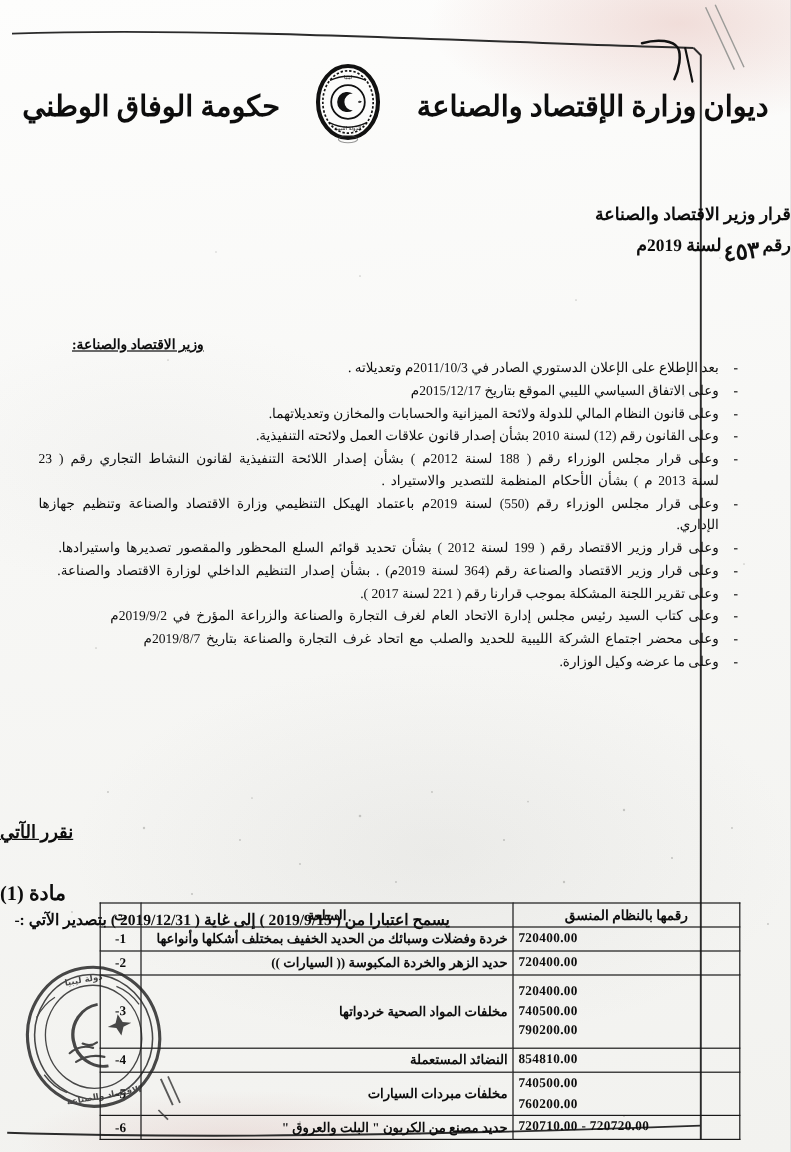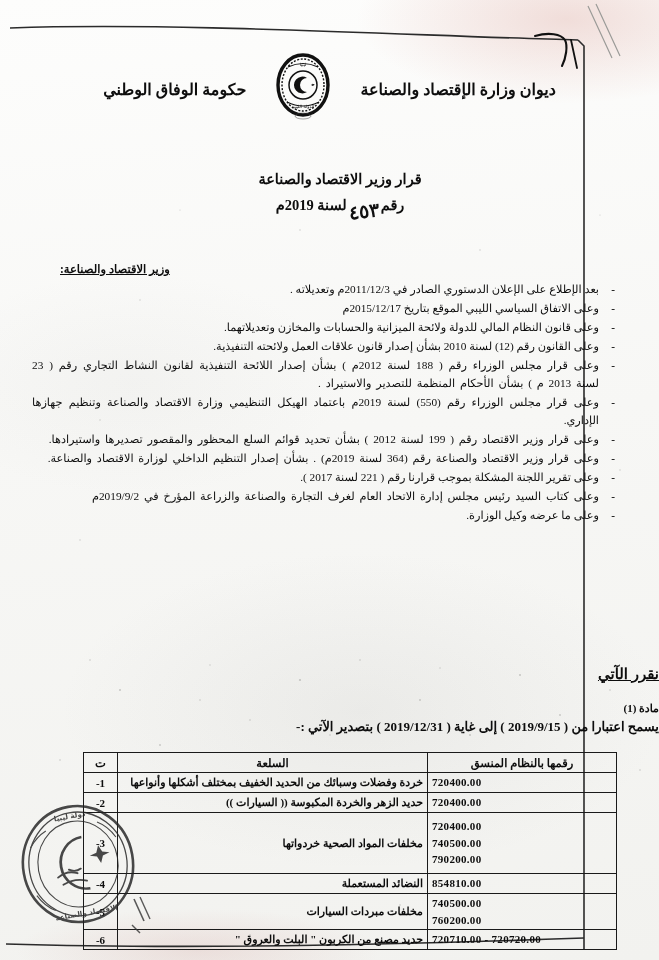--- a/index.html
+++ b/index.html
@@ -33,49 +33,48 @@
   
   .scanline { position:absolute; background:#2b2b2b; pointer-events:none; }
 
   
   #letterhead {
     position: absolute; top: 52px; left: 0; right: 0;
     display: flex; align-items: center; justify-content: center;
     gap: 28px;
   }
   .lh-text {
-    font-size: 16px;
+    font-size: 24px;
     font-weight: 700;
     letter-spacing: .5px;
     white-space: nowrap;
     font-family: "Liberation Serif", "DejaVu Serif", serif;
   }
   #emblem { width: 58px; height: 74px; flex: 0 0 auto; }
 
   
   #title-block {
     position: absolute; top: 166px; left: 0; right: 0;
-    text-align: center;
     padding-left: 21px;
   }
   #title-block .tline {
     font-size: 14.5px; font-weight: 700; line-height: 26px;
     letter-spacing: .2px;
   }
   .num-slot { position: relative; display: inline-block; min-width: 34px; }
   .handwritten-num {
     position: absolute; left: 50%; top: -12px;
     transform: translateX(-50%) rotate(-7deg);
     font-family: "DejaVu Serif", serif;
     font-size: 19px; font-weight: 700; color: #101010;
     white-space: nowrap;
   }
 
   
-  #preamble { position: absolute; top: 262px; left: 32px; right: 38px; }
+  #preamble { position: absolute; top: 280px; left: 32px; right: 38px; }
   #preamble-head {
     text-align: left;
     padding-left: 28px;
     font-size: 11.5px; font-weight: 700;
     text-decoration: underline;
     margin-bottom: 5px;
   }
   ul.bullets { list-style: none; margin: 0; padding: 0; }
   ul.bullets li {
     position: relative;
@@ -87,23 +86,23 @@
     letter-spacing: -.1px;
   }
   ul.bullets li::before {
     content: "-";
     position: absolute; right: 6px; top: 0;
     font-weight: 700;
   }
   li.spaced { word-spacing: 2px; }
 
   
-  #decision { position: absolute; top: 665px; left: 0; right: 0; text-align: right; }
+  #decision { position: absolute; top: 684px; left: 0; right: 0; text-align: left; }
   #decide-word { font-size: 15px; font-weight: 700; text-decoration: underline; letter-spacing: .5px; }
-  #article-no { font-size: 11px; font-weight: 700; margin-top: 19px; }
+  #article-no { font-size: 17px; font-weight: 700; margin-top: 31px; }
   #article-text { font-size: 13px; font-weight: 700; margin-top: 4px; padding-left: 12px; }
 
   
   #goods-table {
     position: absolute; top: 752px; right: 42px;
     width: 533px;
     border-collapse: collapse;
     table-layout: fixed;
   }
   #goods-table td, #goods-table th {
@@ -222,30 +221,31 @@
   <div id="title-block">
     <div class="tline">قرار وزير الاقتصاد والصناعة</div>
     <div class="tline">
       <span>رقم</span><span class="num-slot"><span class="handwritten-num">٤٥٣</span></span><span>لسنة 2019م</span>
     </div>
   </div>
 
   <div id="preamble">
     <div id="preamble-head">وزير الاقتصاد والصناعة:</div>
     <ul class="bullets">
-      <li>بعد الإطلاع على الإعلان الدستوري الصادر في 2011/12/3م وتعديلاته .</li>
+      <li>بعد الإطلاع على الإعلان الدستوري الصادر في 2011/10/3م وتعديلاته .</li>
       <li>وعلى الاتفاق السياسي الليبي الموقع بتاريخ 2015/12/17م</li>
       <li>وعلى قانون النظام المالي للدولة ولائحة الميزانية والحسابات والمخازن وتعديلاتهما.</li>
       <li>وعلى القانون رقم (12) لسنة 2010 بشأن إصدار قانون علاقات العمل ولائحته التنفيذية.</li>
       <li class="spaced">وعلى قرار مجلس الوزراء رقم ( 188 لسنة 2012م ) بشأن إصدار اللائحة التنفيذية لقانون النشاط التجاري رقم ( 23 لسنة 2013 م ) بشأن الأحكام المنظمة للتصدير والاستيراد .</li>
       <li class="spaced">وعلى قرار مجلس الوزراء رقم (550) لسنة 2019م باعتماد الهيكل التنظيمي وزارة الاقتصاد والصناعة وتنظيم جهازها الإداري.</li>
       <li class="spaced">وعلى قرار وزير الاقتصاد رقم ( 199 لسنة 2012 ) بشأن تحديد قوائم السلع المحظور والمقصور تصديرها واستيرادها.</li>
       <li class="spaced">وعلى قرار وزير الاقتصاد والصناعة رقم (364 لسنة 2019م) . بشأن إصدار التنظيم الداخلي لوزارة الاقتصاد والصناعة.</li>
       <li>وعلى تقرير اللجنة المشكلة بموجب قرارنا رقم ( 221 لسنة 2017 ).</li>
       <li class="spaced">وعلى كتاب السيد رئيس مجلس إدارة الاتحاد العام لغرف التجارة والصناعة والزراعة المؤرخ في 2019/9/2م</li>
+      <li class="spaced">وعلى محضر اجتماع الشركة الليبية للحديد والصلب مع اتحاد غرف التجارة والصناعة بتاريخ 2019/8/7م</li>
       <li>وعلى ما عرضه وكيل الوزارة.</li>
     </ul>
   </div>
 
   <div id="decision">
     <div id="decide-word">نقرر الآتي</div>
     <div id="article-no">مادة (1)</div>
     <div id="article-text">يسمح اعتبارا من ( 2019/9/15 ) إلى غاية ( 2019/12/31 ) بتصدير الآتي :-</div>
   </div>
 

